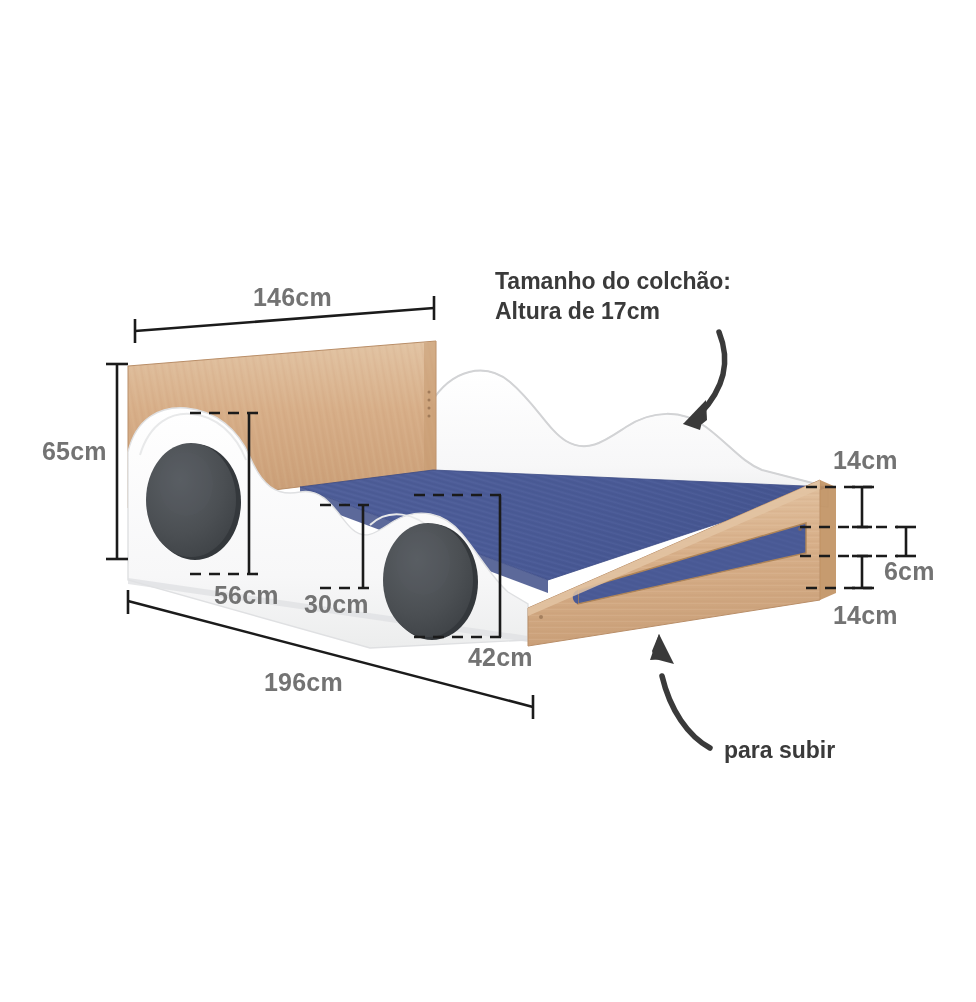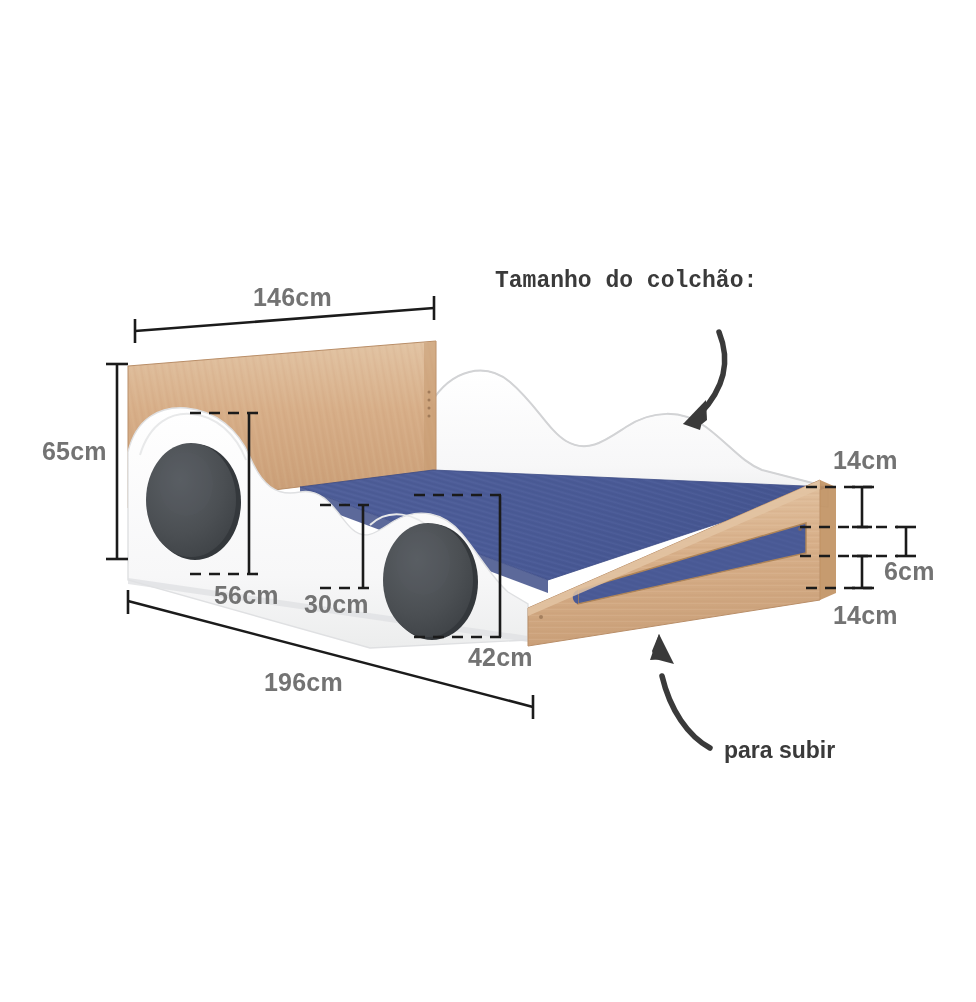--- a/index.html
+++ b/index.html
@@ -237,21 +237,22 @@
   <div class="dimlabel" style="left:468px;top:643px;">42cm</div>
 
   <div class="dimlabel" style="left:264px;top:668px;">196cm</div>
 
   <div class="dimlabel" style="left:833px;top:446px;">14cm</div>
 
   <div class="dimlabel" style="left:884px;top:557px;">6cm</div>
 
   <div class="dimlabel" style="left:833px;top:601px;">14cm</div>
 
-  <div class="note" style="left:495px;top:266px;font-family:Liberation Mono, monospace;">
+  <div class="note" style="left:495px;top:266px;">
     <div>Tamanho do colchão:</div>
+    <div>Altura de 17cm</div>
   </div>
 
   <div class="note" style="left:724px;top:735px;">
     <div>para subir</div>
   </div>
 
 </div>
 
 </body></html>

